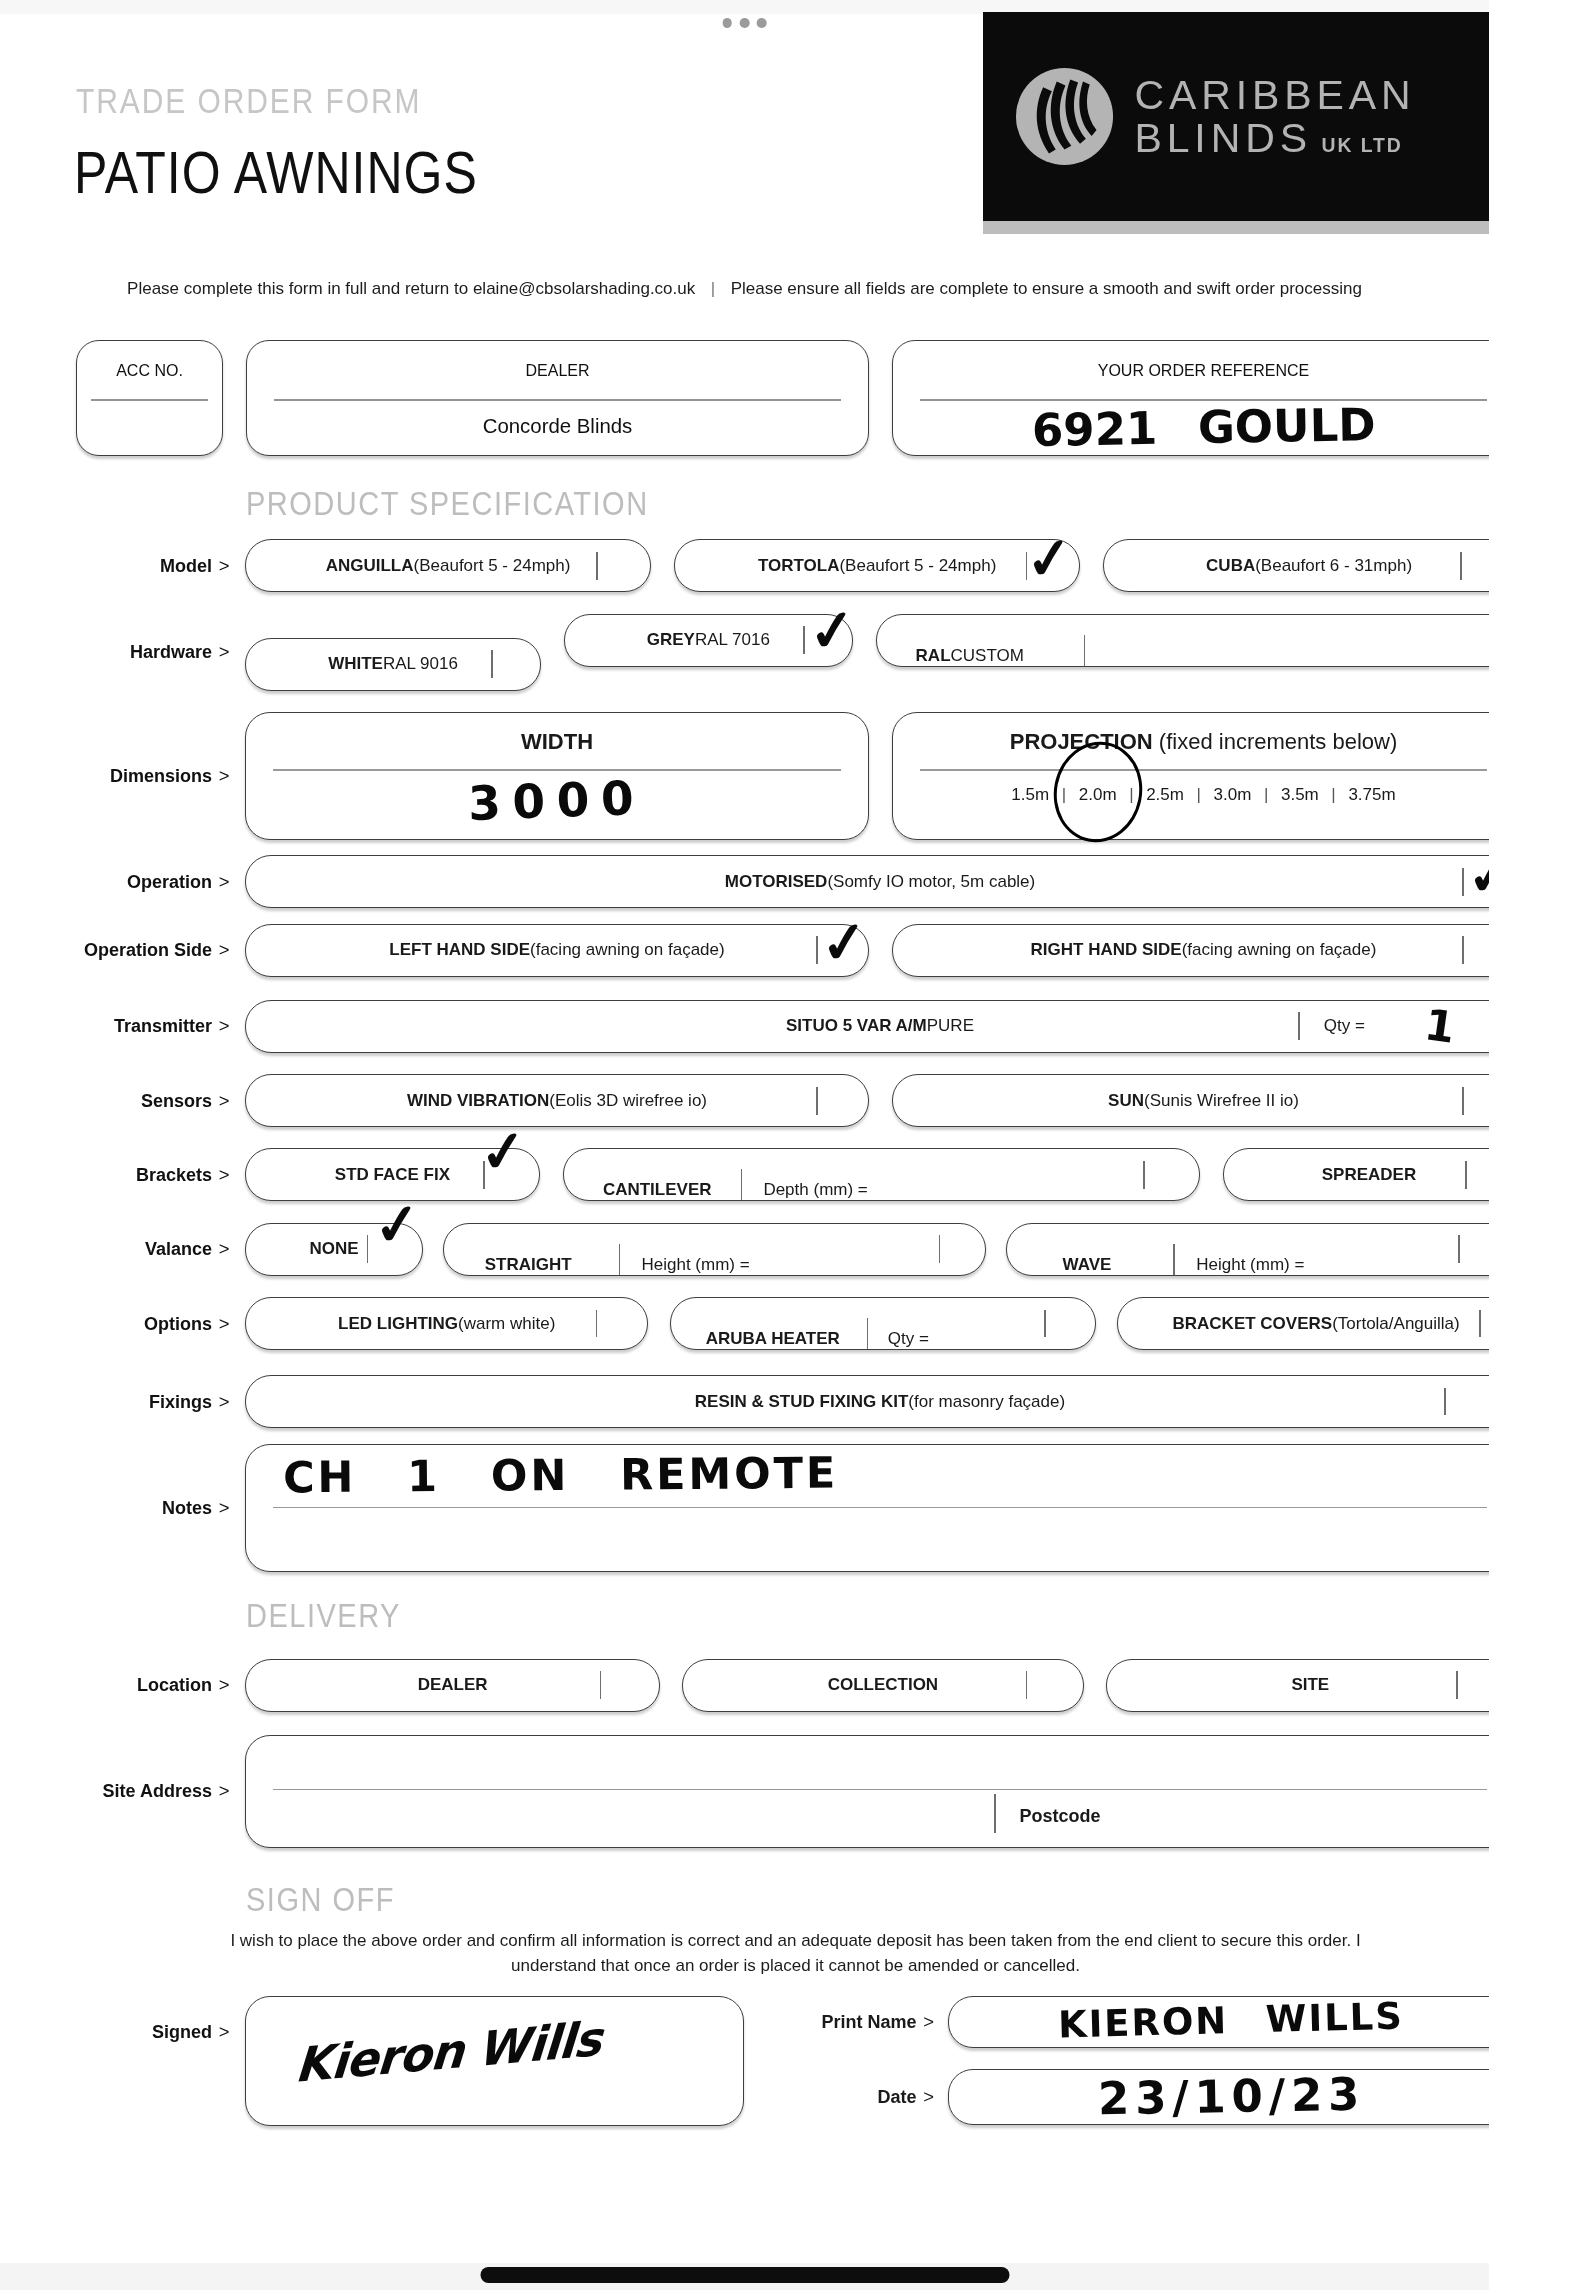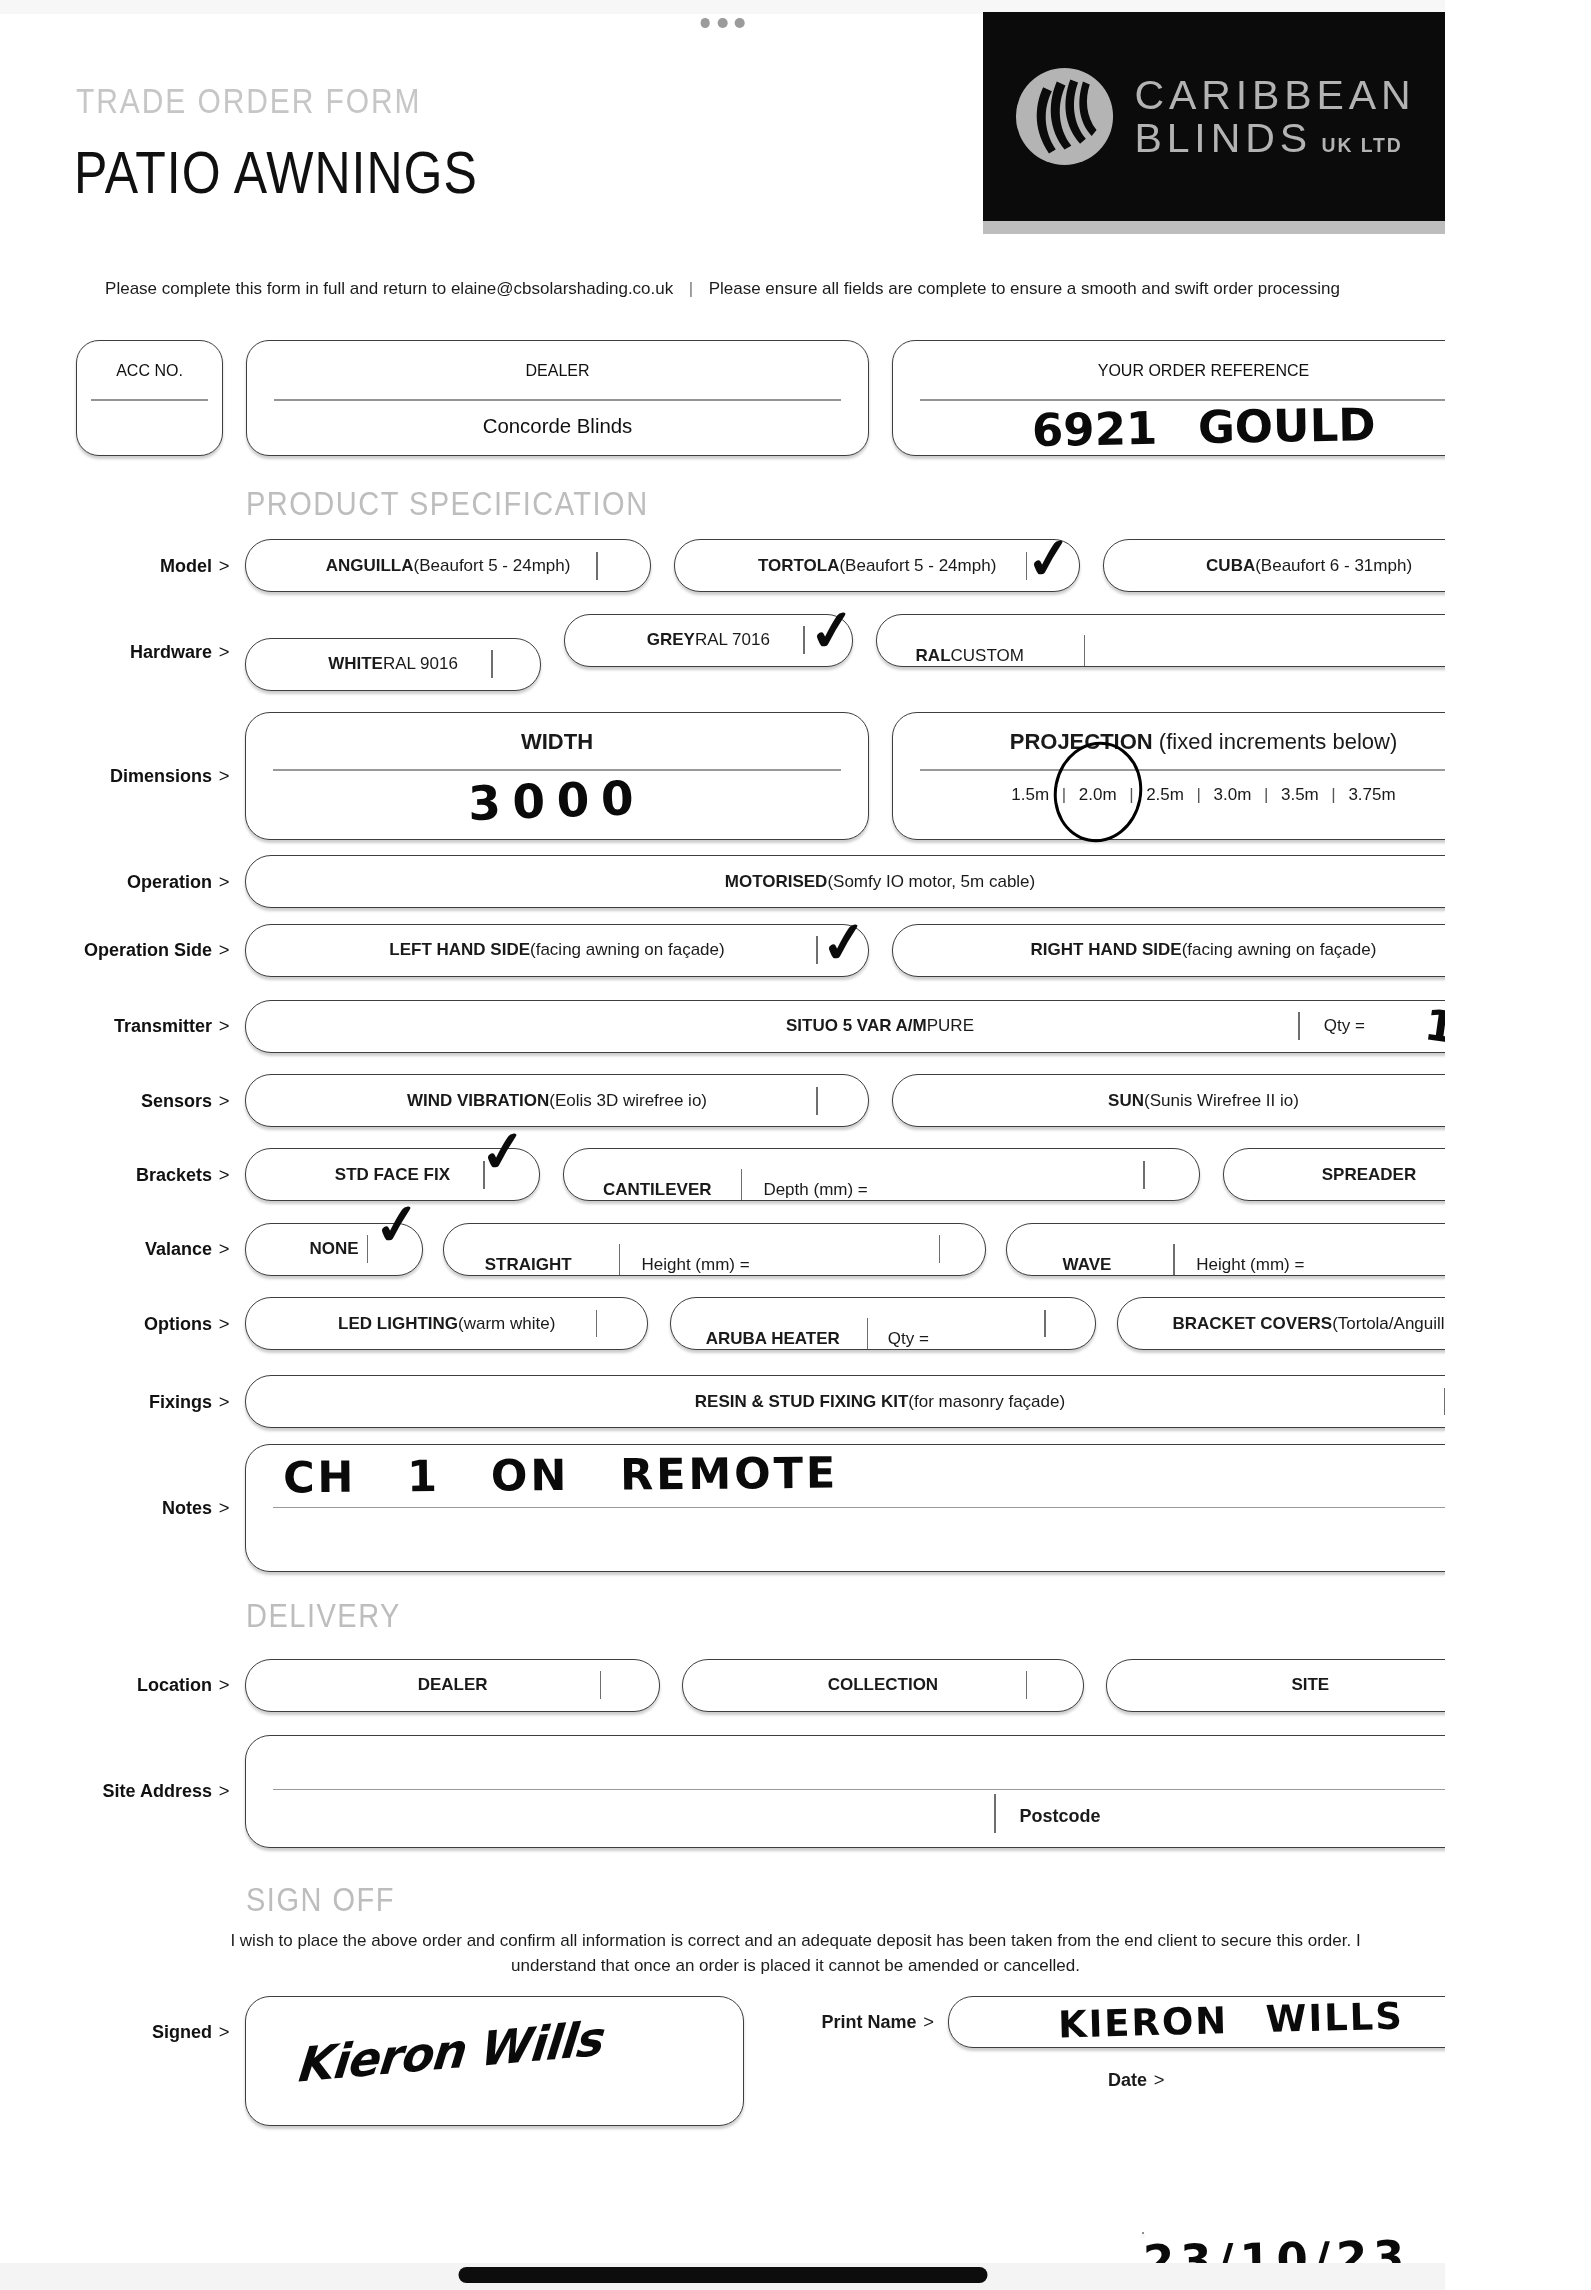--- a/index.html
+++ b/index.html
@@ -1,17 +1,17 @@
 <!DOCTYPE html>
 <html><head>
 <meta charset="utf-8">
 <style>
   html,body{margin:0;padding:0;background:#fff;}
   .screen{position:relative;width:1445px;height:2290px;background:#ffffff;overflow:hidden;
-          font-family:"Liberation Sans",sans-serif;color:#1a1a1a;}
+          font-family:"Liberation Sans",sans-serif;color:#1a1a1a;padding-left:44px;}
   
   .topstrip{position:absolute;left:0;top:0;width:100%;height:13.6px;background:#f7f7f7;}
   .dots{position:absolute;top:18.4px;left:50%;transform:translateX(-50%);display:flex;gap:7.8px;}
   .dot{width:9.7px;height:9.7px;border-radius:50%;background:#9b9b9b;}
   .footer{position:absolute;left:0;bottom:0;width:100%;height:27px;background:#f4f4f4;}
   .homebar{position:absolute;left:50%;bottom:6.8px;transform:translateX(-50%);width:529px;height:16.5px;
            border-radius:8.7px;background:#0d0d0d;}
   
   .eyebrow{position:absolute;left:76px;top:82px;font-size:30px;color:#c6c6c6;letter-spacing:1.9px;
            transform:scaleY(1.15);transform-origin:left top;white-space:nowrap;}
@@ -391,21 +391,21 @@
       <div class="bigbox signed-box">
         <span class="signature hw">Kieron Wills</span>
       </div>
       <div class="sigright">
         <div class="subrow">
           <div class="sublabel"><span>Print Name</span><span class="chev">&gt;</span></div>
           <div class="bigbox pn-box">
             <div class="centerhw" style="top:1.9px;"><span class="hw" style="font-size:37px;word-spacing:23px;letter-spacing:1.9px;transform:rotate(-1.5deg);">KIERON WILLS</span></div>
           </div>
         </div>
-        <div class="subrow" style="margin-top:21.3px;flex-direction:column;">
+        <div class="subrow" style="margin-top:21.3px;">
           <div class="sublabel"><span>Date</span><span class="chev">&gt;</span></div>
           <div class="bigbox date-box">
             <div class="centerhw" style="top:0px;"><span class="hw" style="font-size:45px;letter-spacing:5.8px;transform:rotate(-1deg);">23/10/23</span></div>
           </div>
         </div>
       </div>
     </div>
 
   </div>
 

